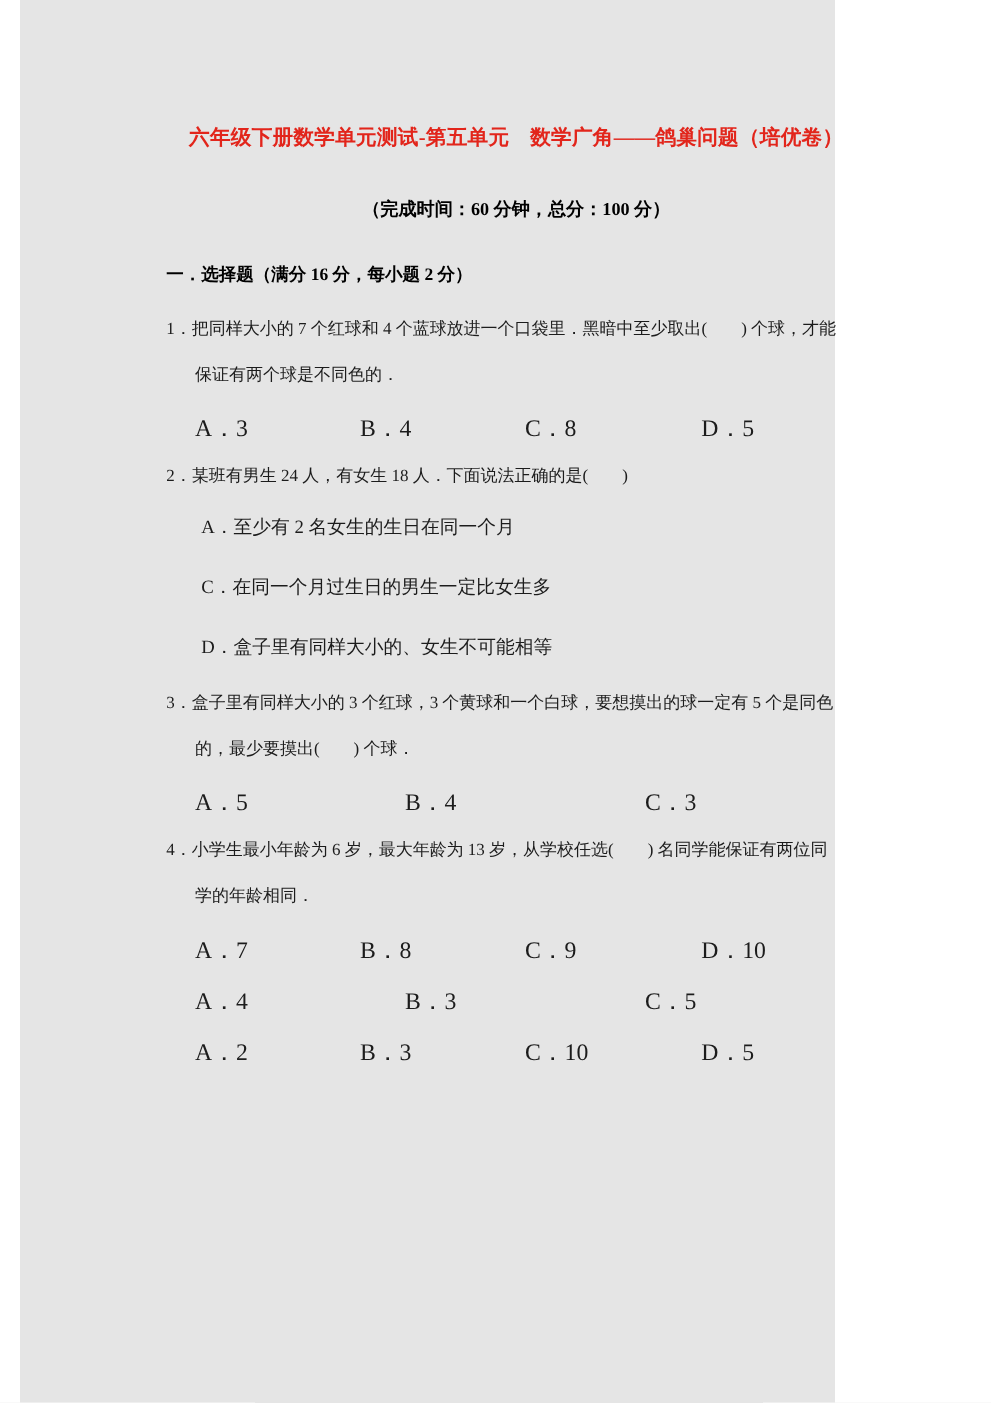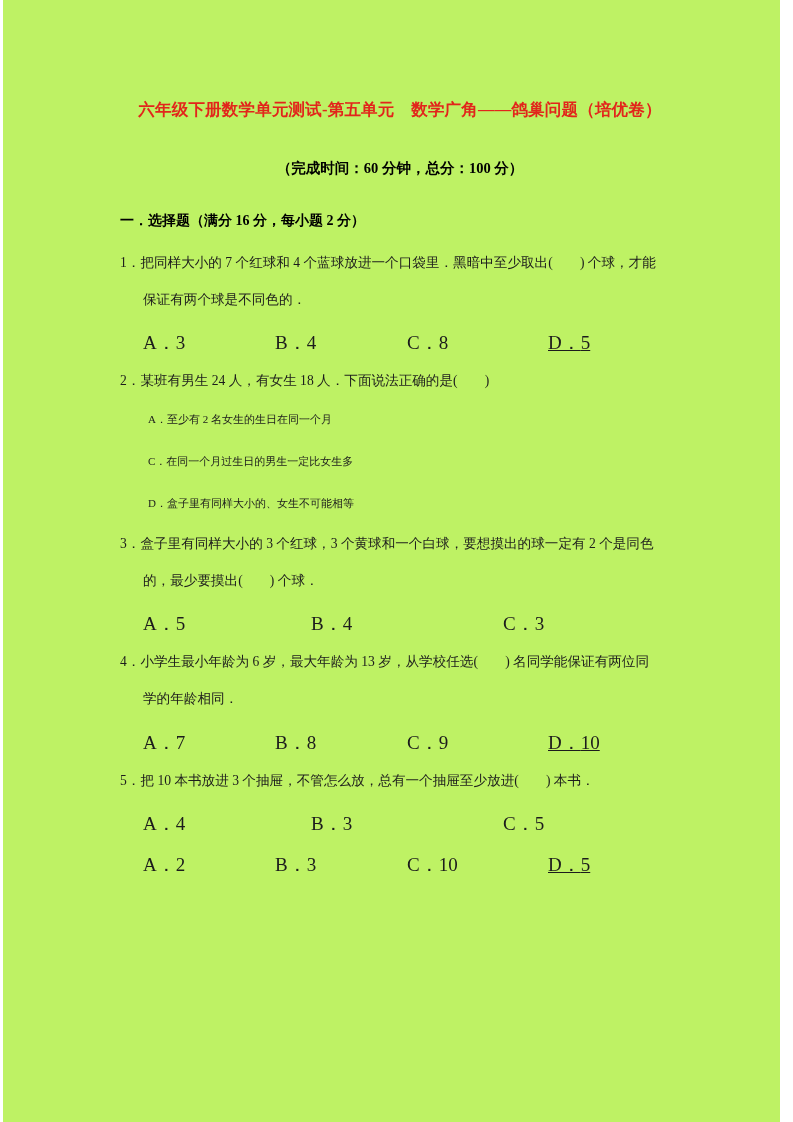--- a/index.html
+++ b/index.html
@@ -10,25 +10,25 @@
   body {
     width: 793px;
     height: 1122px;
     position: relative;
     overflow: hidden;
     font-family: "Liberation Serif", "DejaVu Serif", serif;
     color: #000000;
   }
   .page {
     position: absolute;
-    left: 3px;
+    left: 16px;
     top: 0;
-    width: 777px;
+    width: 652px;
     height: 1122px;
-    background: #bef264;
+    background: #e5e5e5;
   }
   .content {
     position: absolute;
     left: 112px;
     top: 90px;
     width: 570px;
   }
 
   
   .doc-title {
@@ -94,33 +94,33 @@
     color: #1c1c1c;
   }
   .opt {
     position: absolute;
     top: 0;
     white-space: nowrap;
   }
   .opt-4 .opt:nth-child(1) { left: 23px; }
   .opt-4 .opt:nth-child(2) { left: 155px; }
   .opt-4 .opt:nth-child(3) { left: 287px; }
-  .opt-4 .opt:nth-child(4) { left: 428px; text-decoration: underline; }
+  .opt-4 .opt:nth-child(4) { left: 428px; }
   .opt-3 .opt:nth-child(1) { left: 23px; }
   .opt-3 .opt:nth-child(2) { left: 191px; }
   .opt-3 .opt:nth-child(3) { left: 383px; }
 
   
   .options-stack {
     margin-top: 21px;
     padding-left: 5px;
   }
   .opt-block {
     padding-left: 23px;
-    font-size: 11px;
+    font-size: 15px;
     line-height: 1.45;
     color: #1c1c1c;
     margin-top: 26px;
   }
   .opt-block:first-child { margin-top: 0; }
 
   .opt-letter { }
   .opt-text { }
 </style>
 </head>
@@ -151,40 +151,39 @@
         </div>
         <div class="question">
           <div class="q-line q-stem">2．某班有男生 24 人，有女生 18 人．下面说法正确的是(　　)</div>
           <div class="options-stack">
             <div class="opt-block"><span class="opt-letter">A．</span><span class="opt-text">至少有 2 名女生的生日在同一个月</span></div>
             <div class="opt-block"><span class="opt-letter">C．</span><span class="opt-text">在同一个月过生日的男生一定比女生多</span></div>
             <div class="opt-block"><span class="opt-letter">D．</span><span class="opt-text">盒子里有同样大小的、女生不可能相等</span></div>
           </div>
         </div>
         <div class="question">
-          <div class="q-line q-stem">3．盒子里有同样大小的 3 个红球，3 个黄球和一个白球，要想摸出的球一定有 2 个是同色</div>
+          <div class="q-line q-stem">3．盒子里有同样大小的 3 个红球，3 个黄球和一个白球，要想摸出的球一定有 5 个是同色</div>
           <div class="q-line q-cont">的，最少要摸出(　　) 个球．</div>
           <div class="options-row opt-3">
             <span class="opt"><span class="opt-letter">A．</span><span class="opt-text">5</span></span>
             <span class="opt"><span class="opt-letter">B．</span><span class="opt-text">4</span></span>
             <span class="opt"><span class="opt-letter">C．</span><span class="opt-text">3</span></span>
           </div>
         </div>
         <div class="question">
           <div class="q-line q-stem">4．小学生最小年龄为 6 岁，最大年龄为 13 岁，从学校任选(　　) 名同学能保证有两位同</div>
           <div class="q-line q-cont">学的年龄相同．</div>
           <div class="options-row opt-4">
             <span class="opt"><span class="opt-letter">A．</span><span class="opt-text">7</span></span>
             <span class="opt"><span class="opt-letter">B．</span><span class="opt-text">8</span></span>
             <span class="opt"><span class="opt-letter">C．</span><span class="opt-text">9</span></span>
             <span class="opt"><span class="opt-letter">D．</span><span class="opt-text">10</span></span>
           </div>
         </div>
         <div class="question">
-          <div class="q-line q-stem">5．把 10 本书放进 3 个抽屉，不管怎么放，总有一个抽屉至少放进(　　) 本书．</div>
           <div class="options-row opt-3">
             <span class="opt"><span class="opt-letter">A．</span><span class="opt-text">4</span></span>
             <span class="opt"><span class="opt-letter">B．</span><span class="opt-text">3</span></span>
             <span class="opt"><span class="opt-letter">C．</span><span class="opt-text">5</span></span>
           </div>
         </div>
         <div class="question">
           <div class="options-row opt-4">
             <span class="opt"><span class="opt-letter">A．</span><span class="opt-text">2</span></span>
             <span class="opt"><span class="opt-letter">B．</span><span class="opt-text">3</span></span>

